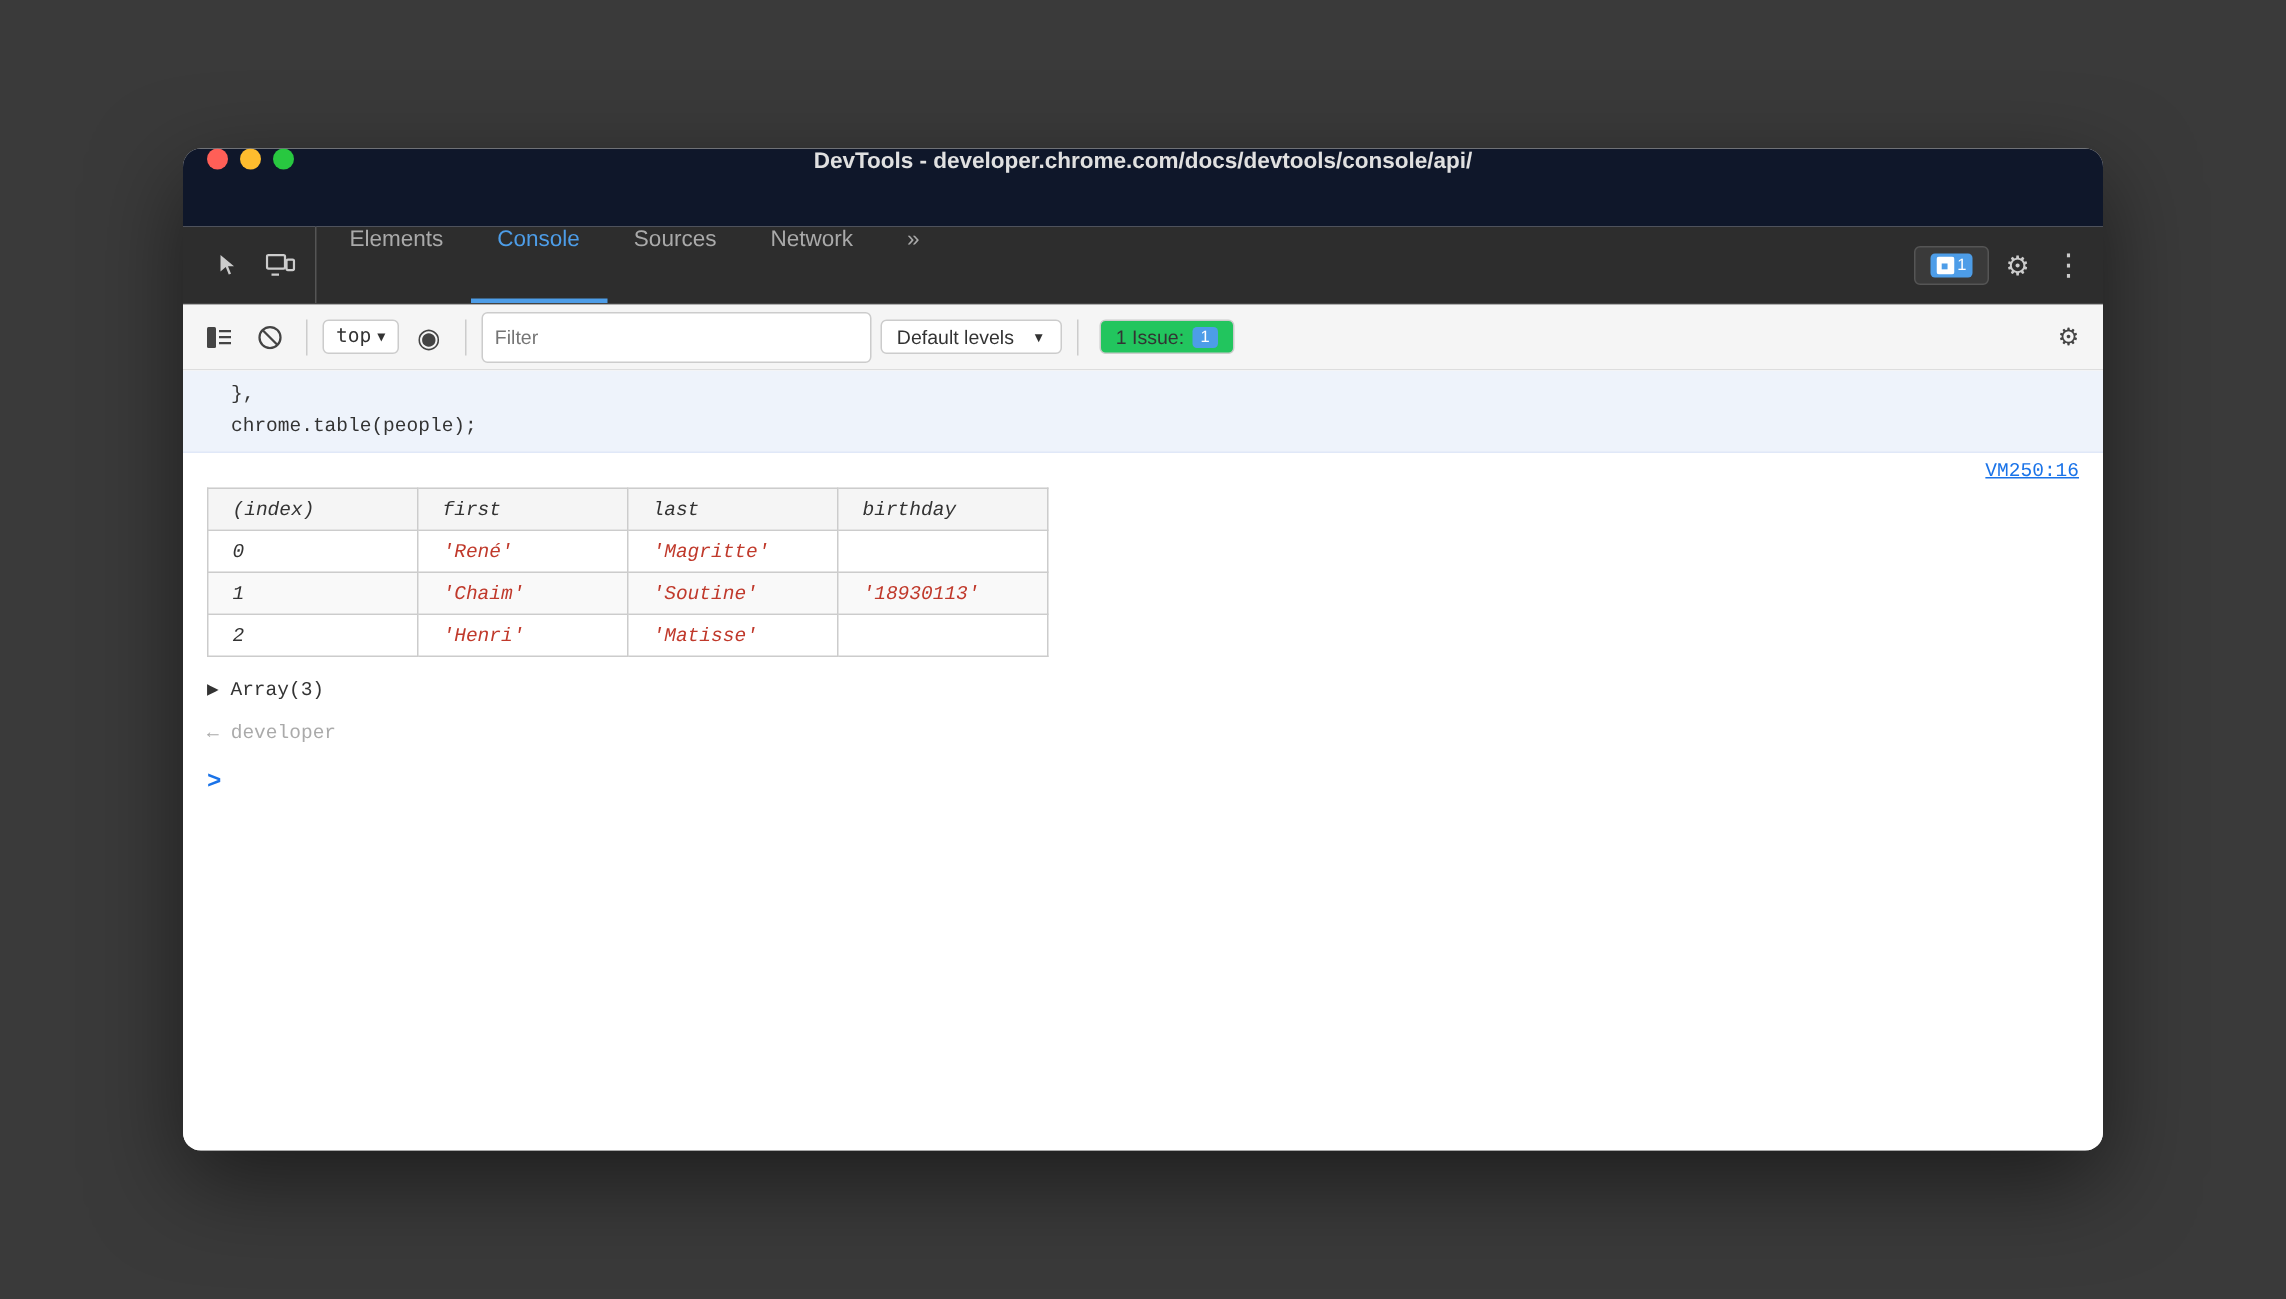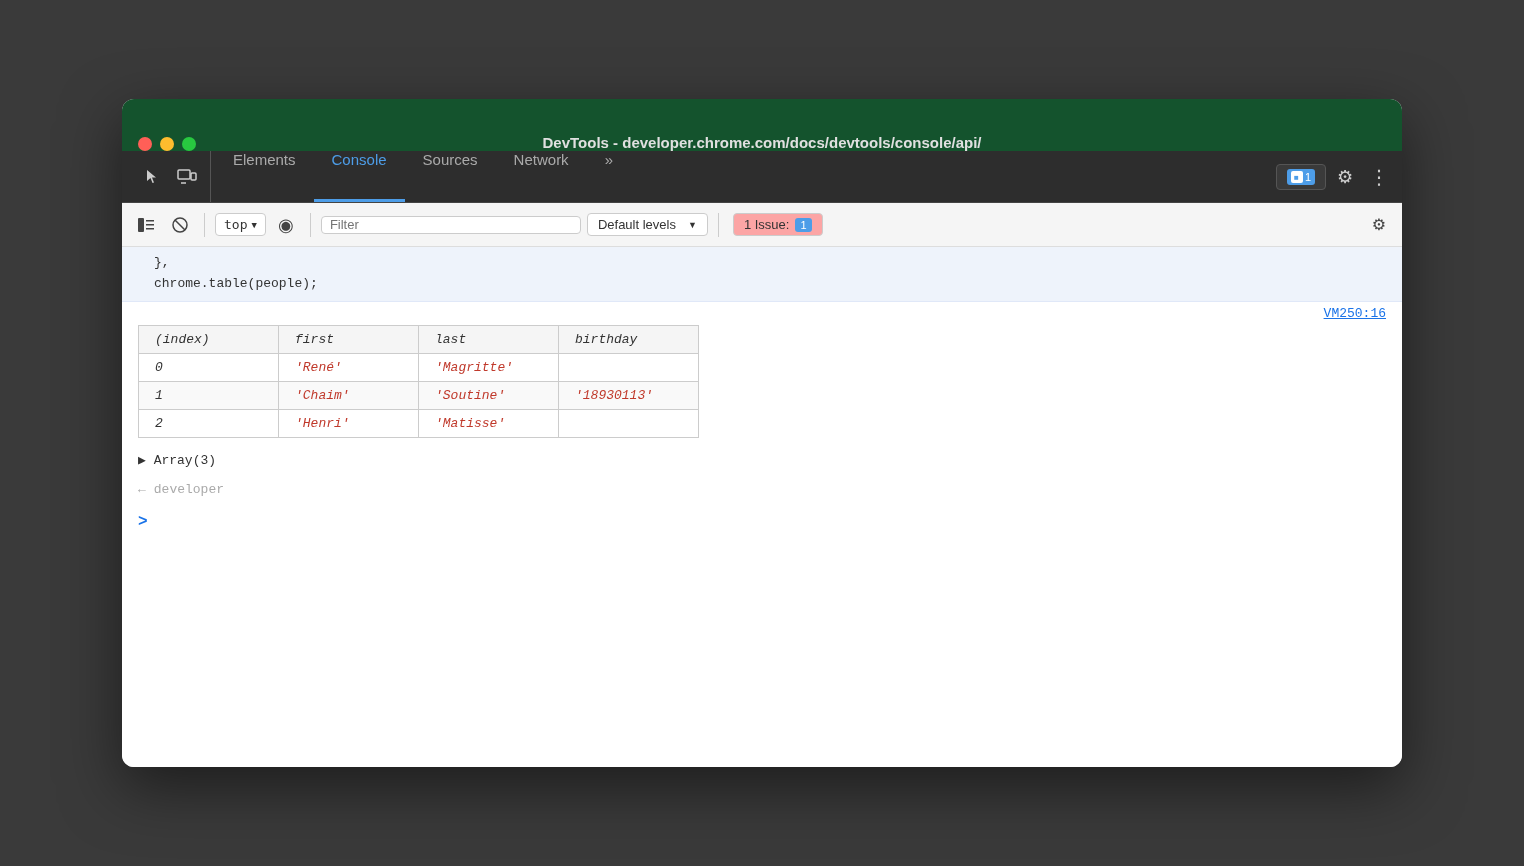--- a/index.html
+++ b/index.html
@@ -13,24 +13,24 @@
     }
     .window {
       width: 1280px;
       background: #f0f0f0;
       border-radius: 12px;
       box-shadow: 0 20px 60px rgba(0,0,0,0.5);
       overflow: hidden;
     }
     
     .title-bar {
-      background: #14532d;
+      background: #0f172a;
       height: 52px;
       display: flex;
-      align-items: flex-end;
+      align-items: flex-start;
       padding: 0 16px;
       position: relative;
     }
     .traffic-lights {
       display: flex;
       gap: 8px;
       align-items: center;
     }
     .traffic-light {
       width: 14px;
@@ -157,21 +157,21 @@
       border: 1px solid #ccc;
       border-radius: 4px;
       font-size: 13px;
       color: #333;
       background: white;
       cursor: pointer;
       font-family: monospace;
     }
     .filter-input {
       flex: 0 0 260px;
-      height: 18px;
+      height: 34px;
       border: 1px solid #ccc;
       border-radius: 4px;
       padding: 0 8px;
       font-size: 13px;
       color: #888;
       background: white;
       outline: none;
     }
     .default-levels-btn {
       display: flex;
@@ -187,21 +187,21 @@
     }
     .issues-btn {
       display: flex;
       align-items: center;
       gap: 6px;
       padding: 3px 10px;
       border: 1px solid #ccc;
       border-radius: 4px;
       font-size: 13px;
       color: #333;
-      background: #fca5a5;
+      background: #22c55e;
       cursor: pointer;
       margin-left: 4px;
     }
     .gear-icon-toolbar {
       width: 26px;
       height: 26px;
       display: flex;
       align-items: center;
       justify-content: center;
       cursor: pointer;

